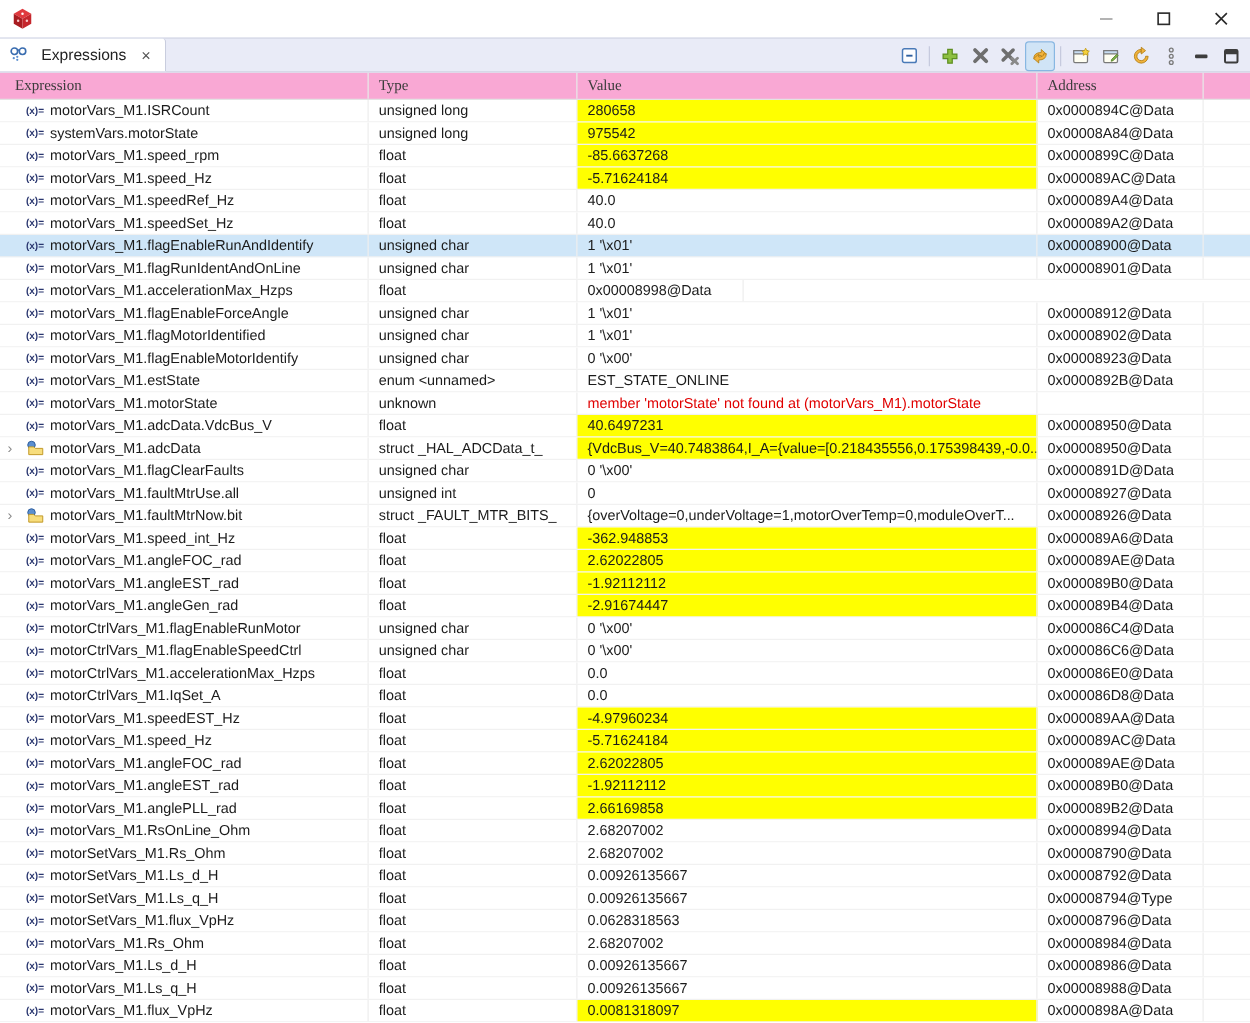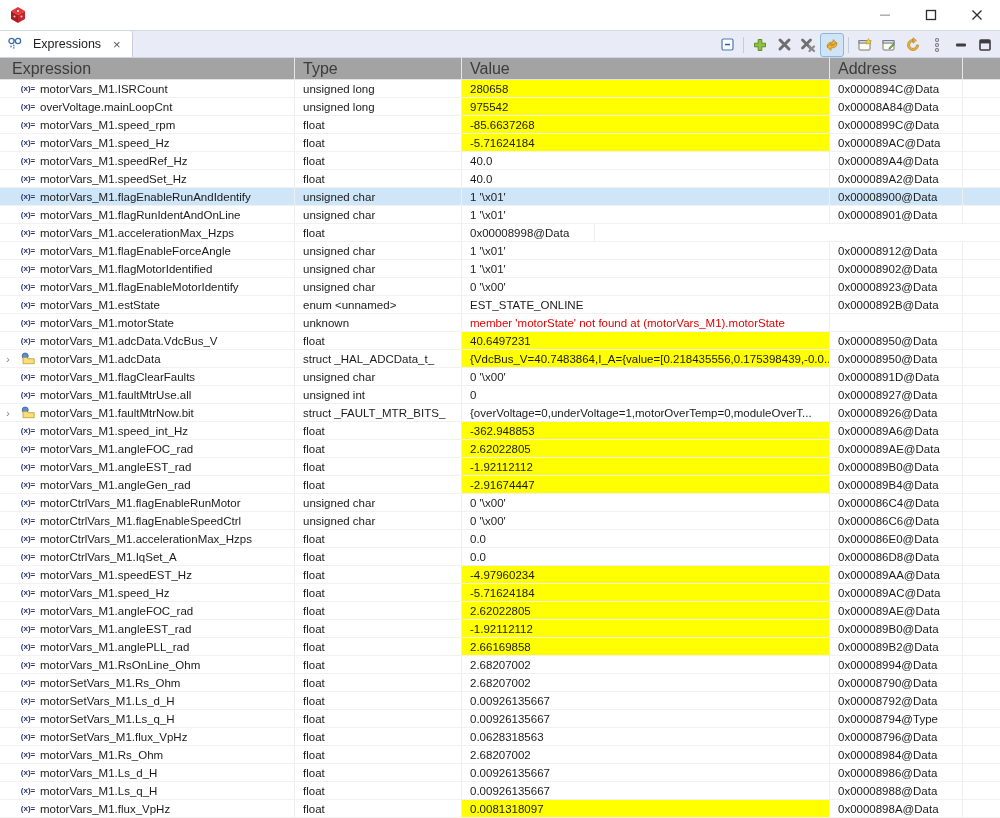--- a/index.html
+++ b/index.html
@@ -19,22 +19,22 @@
   .tab { background:#ffffff; border-right:1px solid #c9cdde; border-top-right-radius:3px;
     display:flex; align-items:center; gap:10px; padding:0 9px 0 7px; font-size:12.5px; color:#222; }
   .tab-close { color:#555; font-size:13px; line-height:1; padding:1px 2px; }
   .toolbar { position:absolute; right:4px; top:0; height:27px; display:flex; align-items:center; gap:2px; }
   .tbtn { width:22px; height:22px; display:flex; align-items:center; justify-content:center; border-radius:2px; }
   .tbtn.active { background:#d0e4f6; outline:1px solid #87b7e2; }
   .tsep { width:1px; height:16px; background:#c6cade; margin:0 3px; }
 
   
   .grid { flex:1 1 auto; display:flex; flex-direction:column; background:#fff; }
-  .hrow { height:22px; flex:0 0 22px; display:flex; align-items:center; font-size:16px; color:#3c3c3c;
-    border-bottom:1px solid #e3e3e3; background:#a3a3a3; }
+  .hrow { height:22px; flex:0 0 22px; display:flex; align-items:center; font-size:12px; color:#3c3c3c;
+    border-bottom:1px solid #e3e3e3; background:#f9a8d4;font-family:Liberation Serif, serif; }
   .hcell { height:100%; display:flex; align-items:center; padding-left:8px; border-right:1px solid #e7e7e7; }
   .hcell.c-expr { padding-left:12px; }
   .c-expr { width:295px; flex:0 0 295px; }
   .c-type { width:167px; flex:0 0 167px; }
   .c-val  { width:368px; flex:0 0 368px; }
   .c-addr { width:133px; flex:0 0 133px; }
   .c-fill { flex:1 1 auto; border-right:none; }
 
   .tbody { flex:1 1 auto; overflow:hidden; }
   .row { height:18px; display:flex; align-items:stretch; font-size:11.5px; color:#1b1b1b;
@@ -194,21 +194,21 @@
     <div class="cell c-val val-hl">280658</div>
     <div class="cell c-addr">0x0000894C@Data</div>
     <div class="cell c-fill"></div>
   </div>
 
   <div class="row">
     <div class="cell c-expr expr-cell">
       <span class="expander"></span>
       <span class="varicon">(x)=</span>
 
-      <span>overVoltage.mainLoopCnt</span>
+      <span>systemVars.motorState</span>
     </div>
     <div class="cell c-type">unsigned long</div>
     <div class="cell c-val val-hl">975542</div>
     <div class="cell c-addr">0x00008A84@Data</div>
     <div class="cell c-fill"></div>
   </div>
 
   <div class="row">
     <div class="cell c-expr expr-cell">
       <span class="expander"></span>

